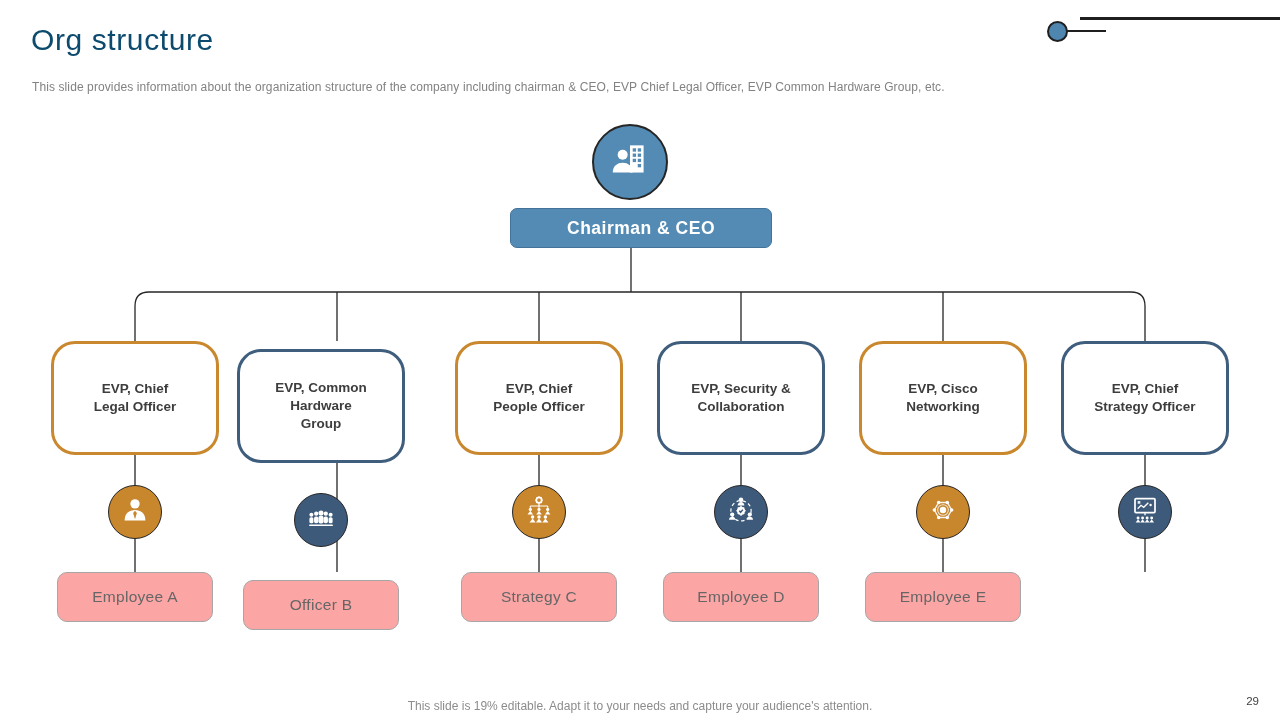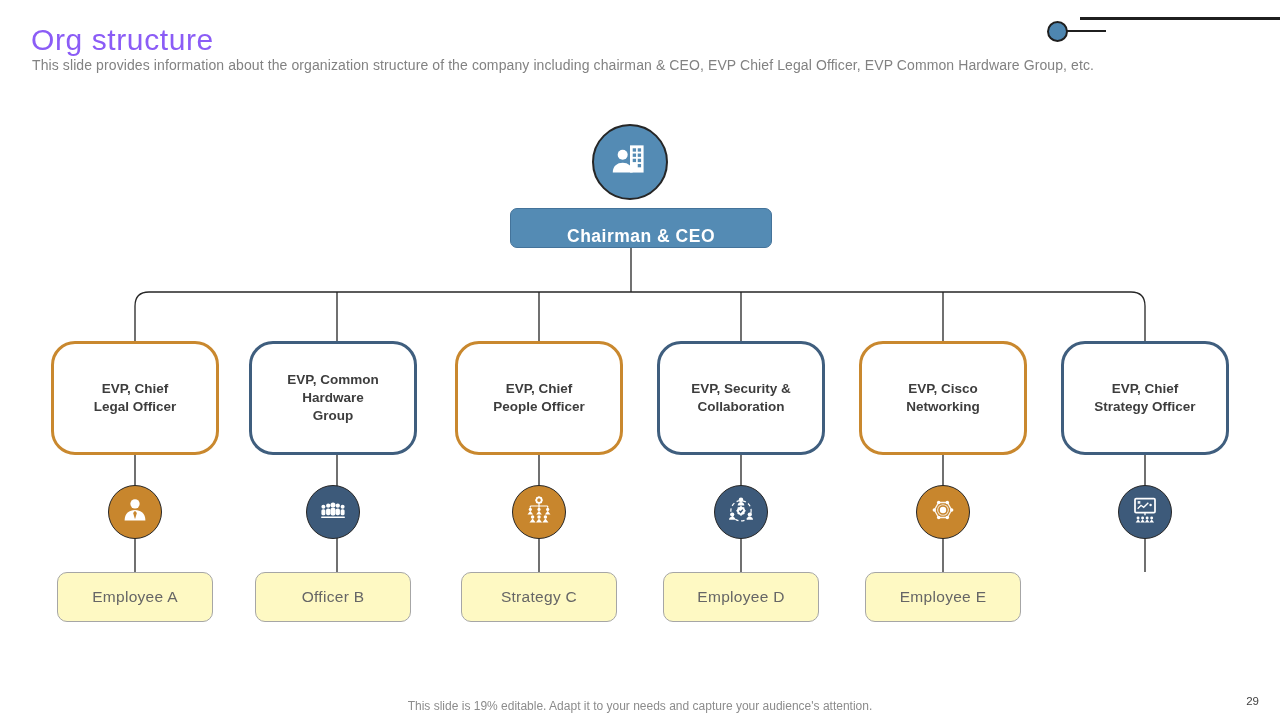--- a/index.html
+++ b/index.html
@@ -3,47 +3,47 @@
 <meta charset="utf-8">
 <style>
   html,body { margin:0; padding:0; background:#fff; }
   * { box-sizing:border-box; }
   .slide {
     position:relative; width:1280px; height:720px; overflow:hidden;
     background:#ffffff; font-family:"Liberation Sans", sans-serif;
   }
   .title {
     position:absolute; left:31px; top:22px; font-size:30px; line-height:36px;
-    color:#8b5cf6; font-weight:400; letter-spacing:0.6px;
+    color:#0c4a6e; font-weight:400; letter-spacing:0.6px;
   }
   .subtitle {
-    position:absolute; left:32px; top:57px; font-size:14px; color:#828282; letter-spacing:0.1px;
+    position:absolute; left:32px; top:80px; font-size:12px; color:#828282; letter-spacing:0.1px;
   }
   .deco-line-long { position:absolute; left:1080px; top:17px; width:200px; height:3px; background:#1f1f1f; }
   .deco-line-short { position:absolute; left:1057px; top:30px; width:49px; height:2px; background:#1f1f1f; }
   .deco-circle {
     position:absolute; left:1047px; top:21px; width:21px; height:21px; border-radius:50%;
     background:#4e86b0; border:2px solid #1f1f1f;
   }
   svg.connectors { position:absolute; left:0; top:0; width:1280px; height:720px; pointer-events:none; }
 
   .root-icon-circle {
     position:absolute; left:592px; top:124px; width:76px; height:76px; border-radius:50%;
     background:#548bb4; border:2px solid #262626;
     display:flex; align-items:center; justify-content:center;
   }
   .root-box {
     position:absolute; left:510px; top:208px; width:262px; height:40px;
     background:#548bb4; border:1px solid #44739a; border-radius:7px;
-    display:flex; align-items:flex-end; justify-content:center;
+    display:flex; align-items:center; justify-content:center;
     color:#ffffff; font-weight:bold; font-size:17.5px; letter-spacing:0.5px;
   }
 
   .branch { position:absolute; top:341px; width:168px; height:281px; }
-  .b1 { left:51px; }  .b2 { left:249px; } .b3 { left:455px; }
+  .b1 { left:51px; }  .b2 { left:237px;margin-top:8px; } .b3 { left:455px; }
   .b4 { left:657px; } .b5 { left:859px; } .b6 { left:1061px; }
 
   .evp-box {
     position:absolute; left:0; top:0; width:168px; height:114px;
     background:#ffffff; border:3px solid #888; border-radius:24px;
     display:flex; align-items:center; justify-content:center; text-align:center;
     font-weight:bold; font-size:13.5px; line-height:1.35; color:#3d3d3d; white-space:pre-line;
     padding:0 10px;
   }
   .branch.orange .evp-box { border-color:#c9882e; }
@@ -51,21 +51,21 @@
 
   .icon-circle {
     position:absolute; left:57px; top:144px; width:54px; height:54px; border-radius:50%;
     border:1.5px solid #262626; display:flex; align-items:center; justify-content:center;
   }
   .branch.orange .icon-circle { background:#c8862d; }
   .branch.navy   .icon-circle { background:#3d5a7a; }
 
   .employee-box {
     position:absolute; left:6px; top:231px; width:156px; height:50px;
-    background:#fef9c3; border:1px solid #a6a6a6; border-radius:10px;
+    background:#fca5a5; border:1px solid #a6a6a6; border-radius:10px;
     display:flex; align-items:center; justify-content:center;
     font-size:15.5px; color:#666666; letter-spacing:0.3px;
   }
 
   .footer {
     position:absolute; left:0; right:0; top:699px; text-align:center;
     font-size:12px; color:#8c8c8c;
   }
   .page-number { position:absolute; right:21px; top:695px; font-size:11.5px; color:#3f3f3f; }
 </style>

